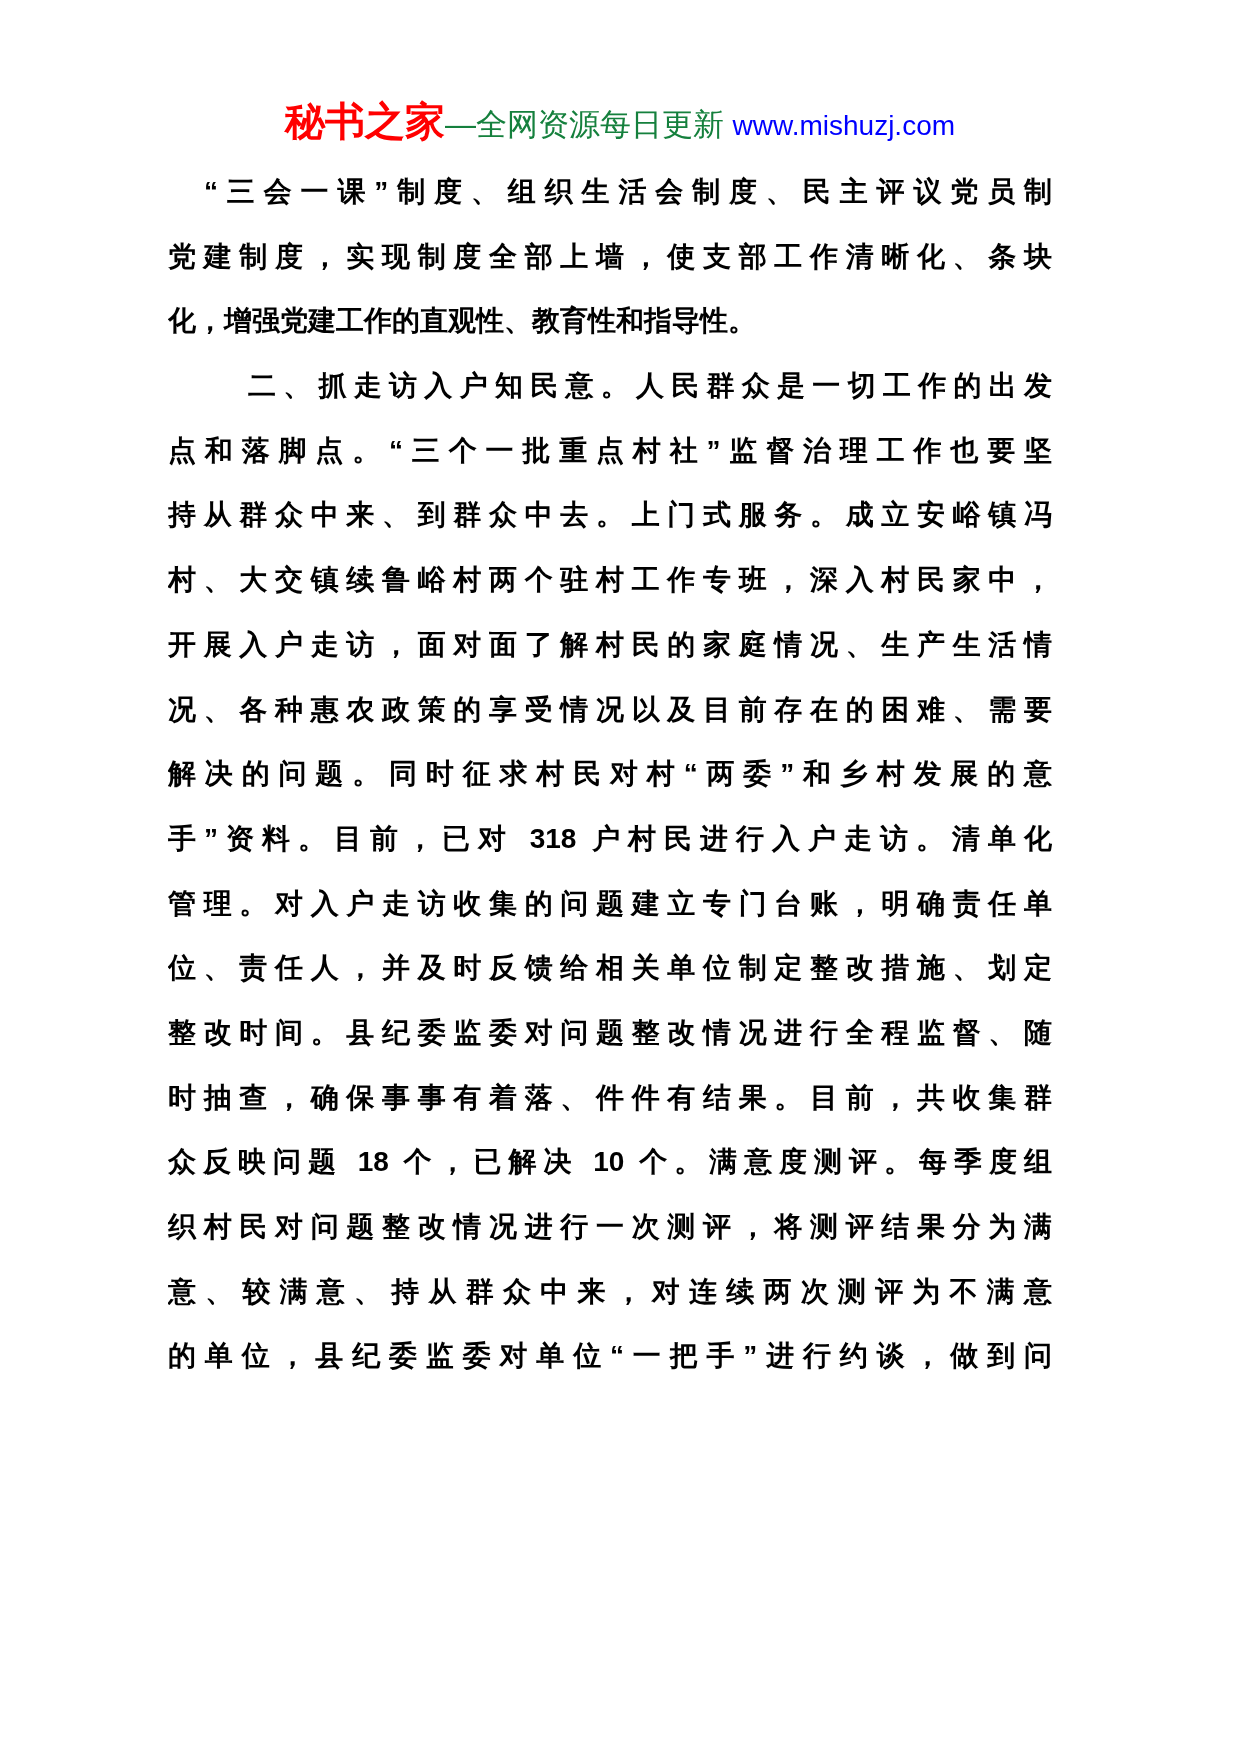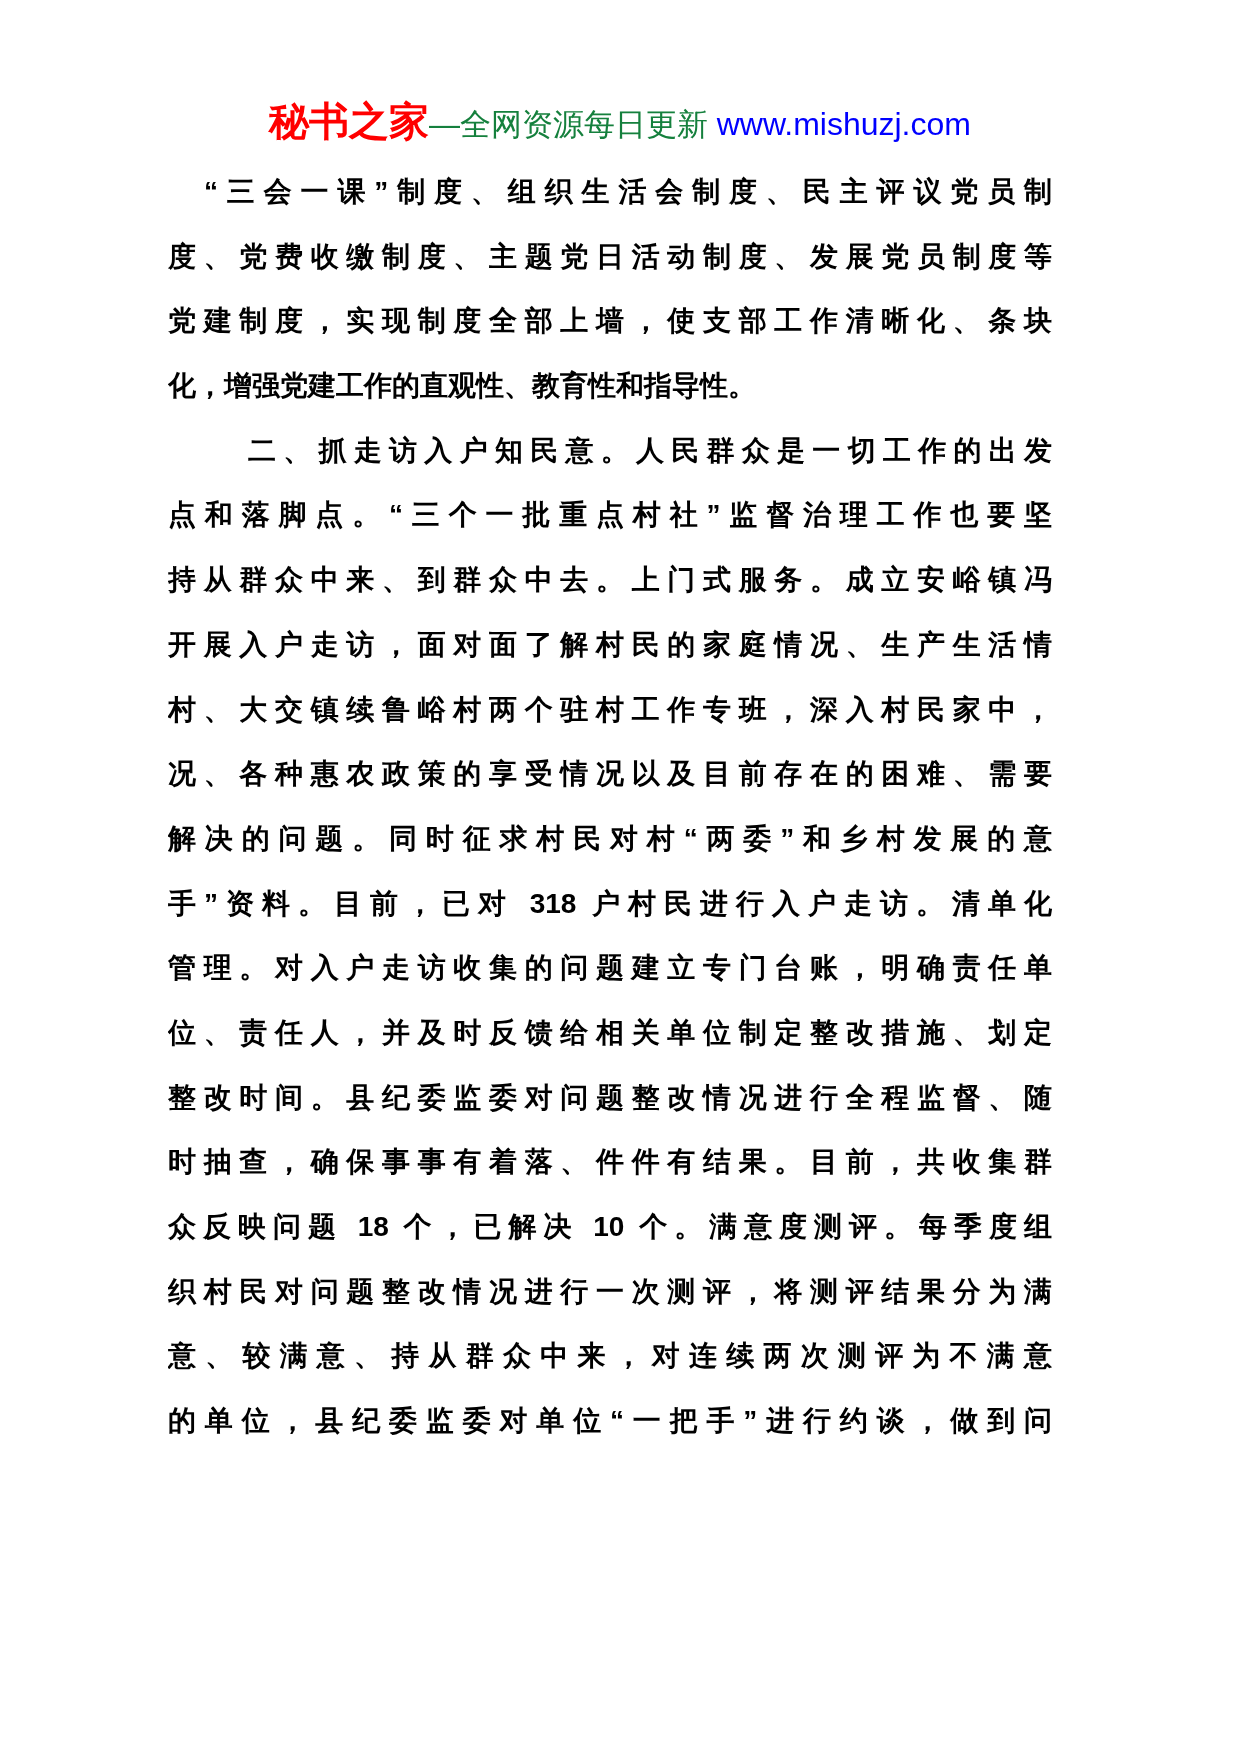--- a/index.html
+++ b/index.html
@@ -30,21 +30,21 @@
     color: #ff0000;
     font-weight: bold;
     font-size: 40px;
   }
   .tagline {
     color: #15803d;
     font-size: 31px;
   }
   .site-url {
     color: #0000ff;
-    font-size: 32px;
+    font-size: 28px;
   }
   
   .doc-body {
     position: absolute;
     top: 160px;
     left: 168px;
     width: 884px;
     font-size: 28px;
     line-height: 64.7px;
     color: #000000;
@@ -72,28 +72,27 @@
 <body>
 
 <div class="page">
 
   <div class="doc-header">
     <span class="site-name">秘书之家</span><span class="tagline">—全网资源每日更新 </span><span class="site-url">www.mishuzj.com</span>
   </div>
 
   <div class="doc-body">
     <div class="tline indent-quote">“三会一课”制度、组织生活会制度、民主评议党员制</div>
-    <div class="tline">度、党费收缴制度、主题党日活动制度、发展党员制度等</div>
     <div class="tline">党建制度，实现制度全部上墙，使支部工作清晰化、条块</div>
     <div class="tline para-end">化，增强党建工作的直观性、教育性和指导性。</div>
     <div class="tline indent-para">二、抓走访入户知民意。人民群众是一切工作的出发</div>
     <div class="tline">点和落脚点。“三个一批重点村社”监督治理工作也要坚</div>
     <div class="tline">持从群众中来、到群众中去。上门式服务。成立安峪镇冯</div>
+    <div class="tline">村、大交镇续鲁峪村两个驻村工作专班，深入村民家中，</div>
     <div class="tline">开展入户走访，面对面了解村民的家庭情况、生产生活情</div>
-    <div class="tline">村、大交镇续鲁峪村两个驻村工作专班，深入村民家中，</div>
     <div class="tline">况、各种惠农政策的享受情况以及目前存在的困难、需要</div>
     <div class="tline">解决的问题。同时征求村民对村“两委”和乡村发展的意</div>
     <div class="tline">手”资料。目前，已对 318 户村民进行入户走访。清单化</div>
     <div class="tline">管理。对入户走访收集的问题建立专门台账，明确责任单</div>
     <div class="tline">位、责任人，并及时反馈给相关单位制定整改措施、划定</div>
     <div class="tline">整改时间。县纪委监委对问题整改情况进行全程监督、随</div>
     <div class="tline">时抽查，确保事事有着落、件件有结果。目前，共收集群</div>
     <div class="tline">众反映问题 18 个，已解决 10 个。满意度测评。每季度组</div>
     <div class="tline">织村民对问题整改情况进行一次测评，将测评结果分为满</div>
     <div class="tline">意、较满意、持从群众中来，对连续两次测评为不满意</div>

